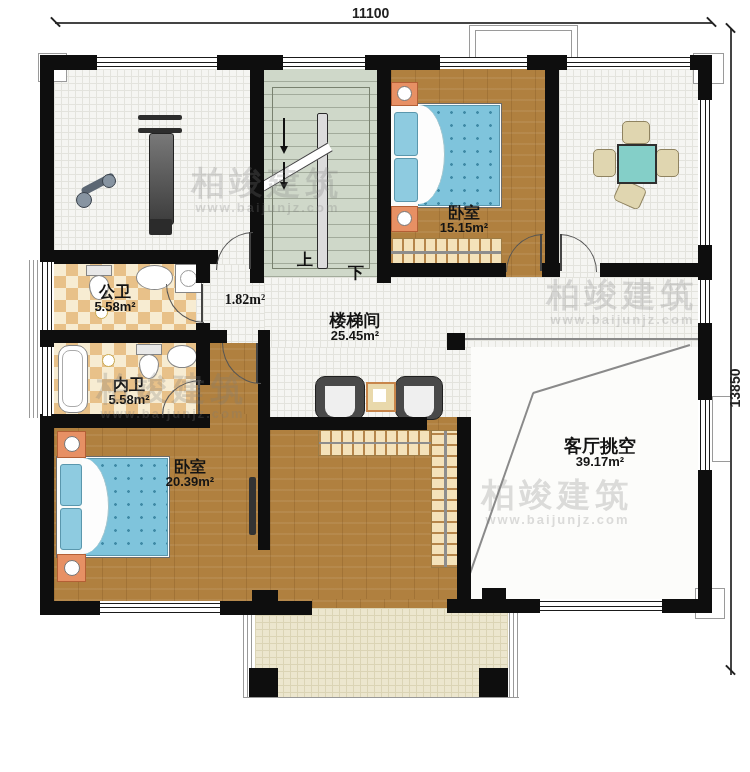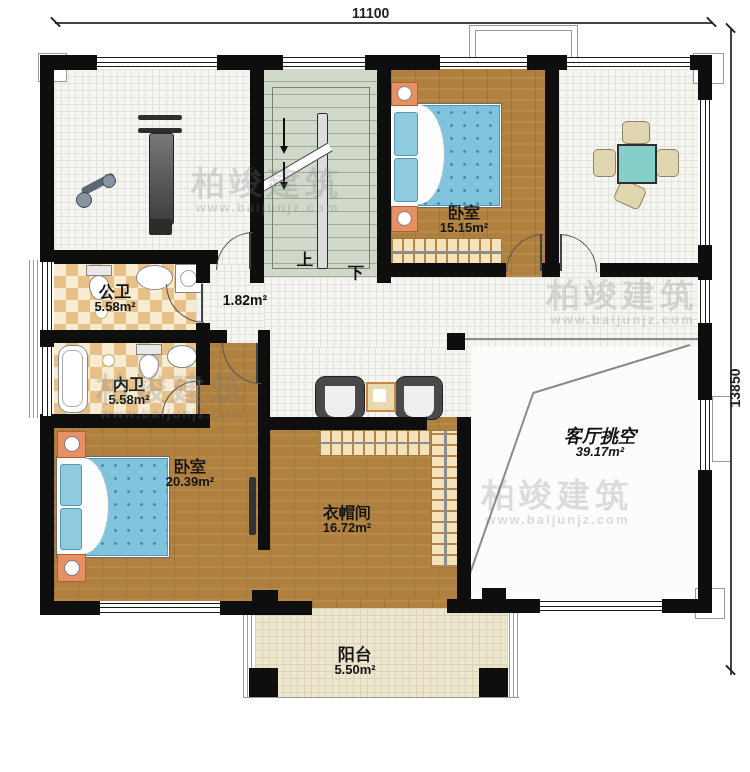--- a/index.html
+++ b/index.html
@@ -234,37 +234,33 @@
   </div>
   <div class="rlabel" style="left:80px;top:283px;width:70px;">
     <div class="nm">公卫</div>
     <div class="ar">5.58m²</div>
   </div>
   <div class="rlabel" style="left:94px;top:376px;width:70px;">
     <div class="nm">内卫</div>
     <div class="ar">5.58m²</div>
   </div>
   <div class="rlabel" style="left:210px;top:293px;width:70px;">
-    <div class="ar" style="font-size:14px;">1.82m²</div>
+    <div class="ar" style="font-size:14px;font-family:Liberation Serif, serif;">1.82m²</div>
+  </div>
+  <div class="rlabel" style="left:300px;top:312px;width:110px;">
+    <div class="nm" style="font-size:17px;">楼梯间</div>
+    <div class="ar">25.45m²</div>
   </div>
   <div class="rlabel" style="left:150px;top:458px;width:80px;">
     <div class="nm">卧室</div>
     <div class="ar">20.39m²</div>
   </div>
-  <div class="rlabel" style="left:303px;top:504px;width:88px;">
-    <div class="nm">衣帽间</div>
-    <div class="ar">16.72m²</div>
-  </div>
-  <div class="rlabel" style="left:538px;top:428px;width:124px;font-style:italic;">
+  <div class="rlabel" style="left:538px;top:438px;width:124px;">
     <div class="nm" style="font-size:18px;">客厅挑空</div>
     <div class="ar">39.17m²</div>
-  </div>
-  <div class="rlabel" style="left:315px;top:646px;width:80px;">
-    <div class="nm" style="font-size:17px;">阳台</div>
-    <div class="ar">5.50m²</div>
   </div>
 
   <div class="wm" style="left:150px;top:166px;width:235px;">
     <div class="t">柏竣建筑</div>
     <div class="u">www.baijunjz.com</div>
   </div>
   <div class="wm" style="left:505px;top:278px;width:235px;">
     <div class="t">柏竣建筑</div>
     <div class="u">www.baijunjz.com</div>
   </div>

